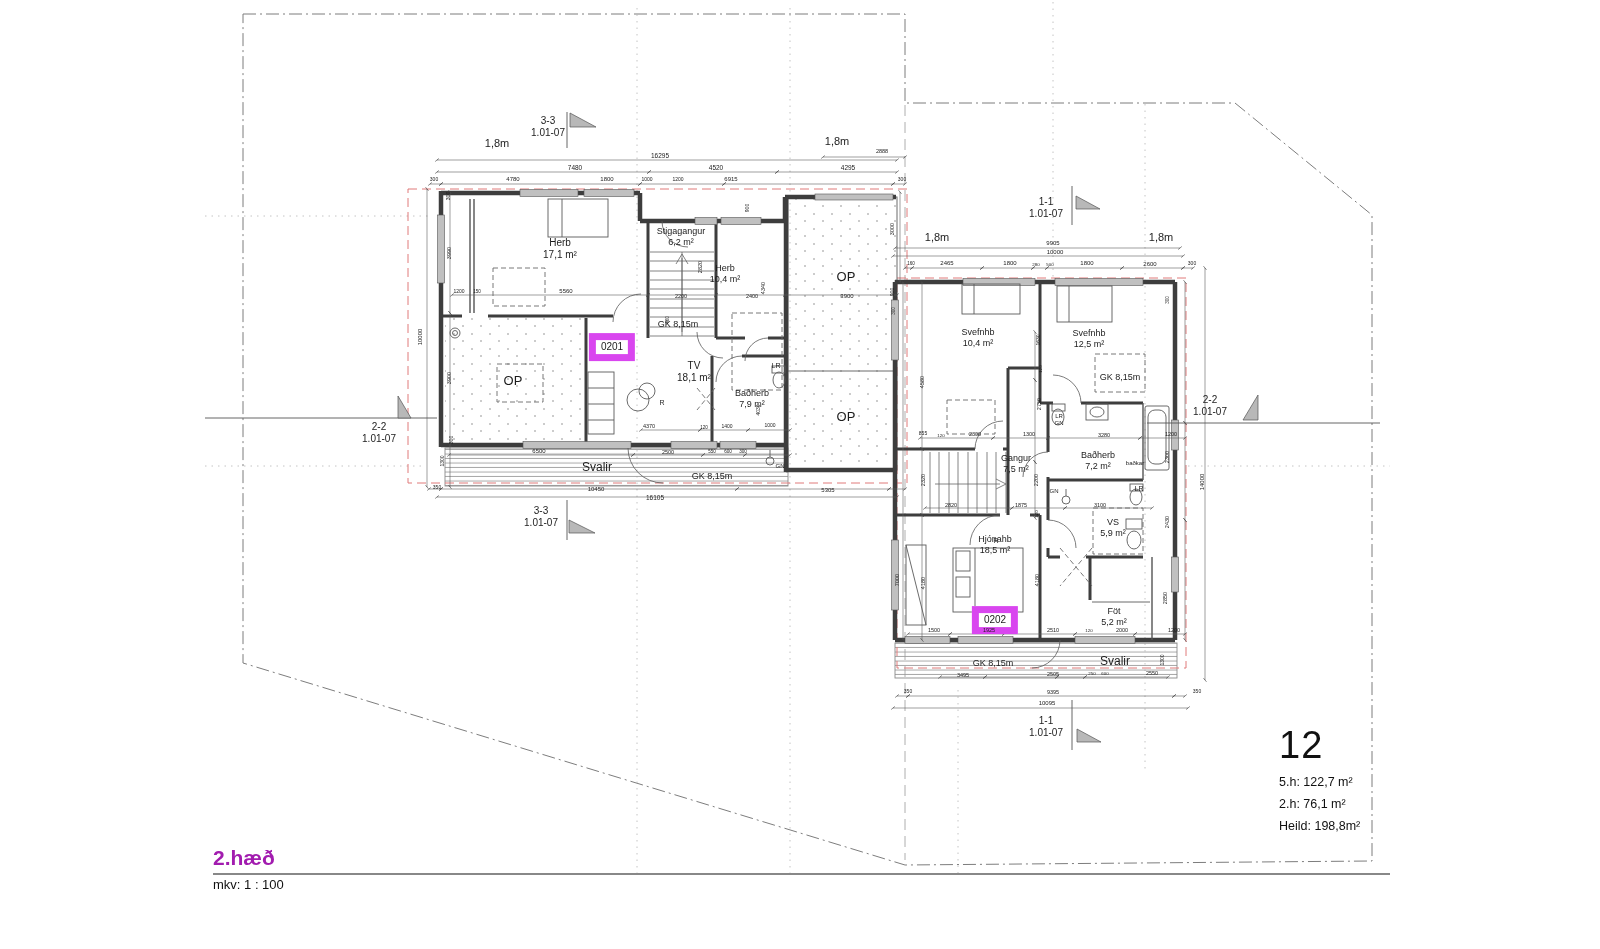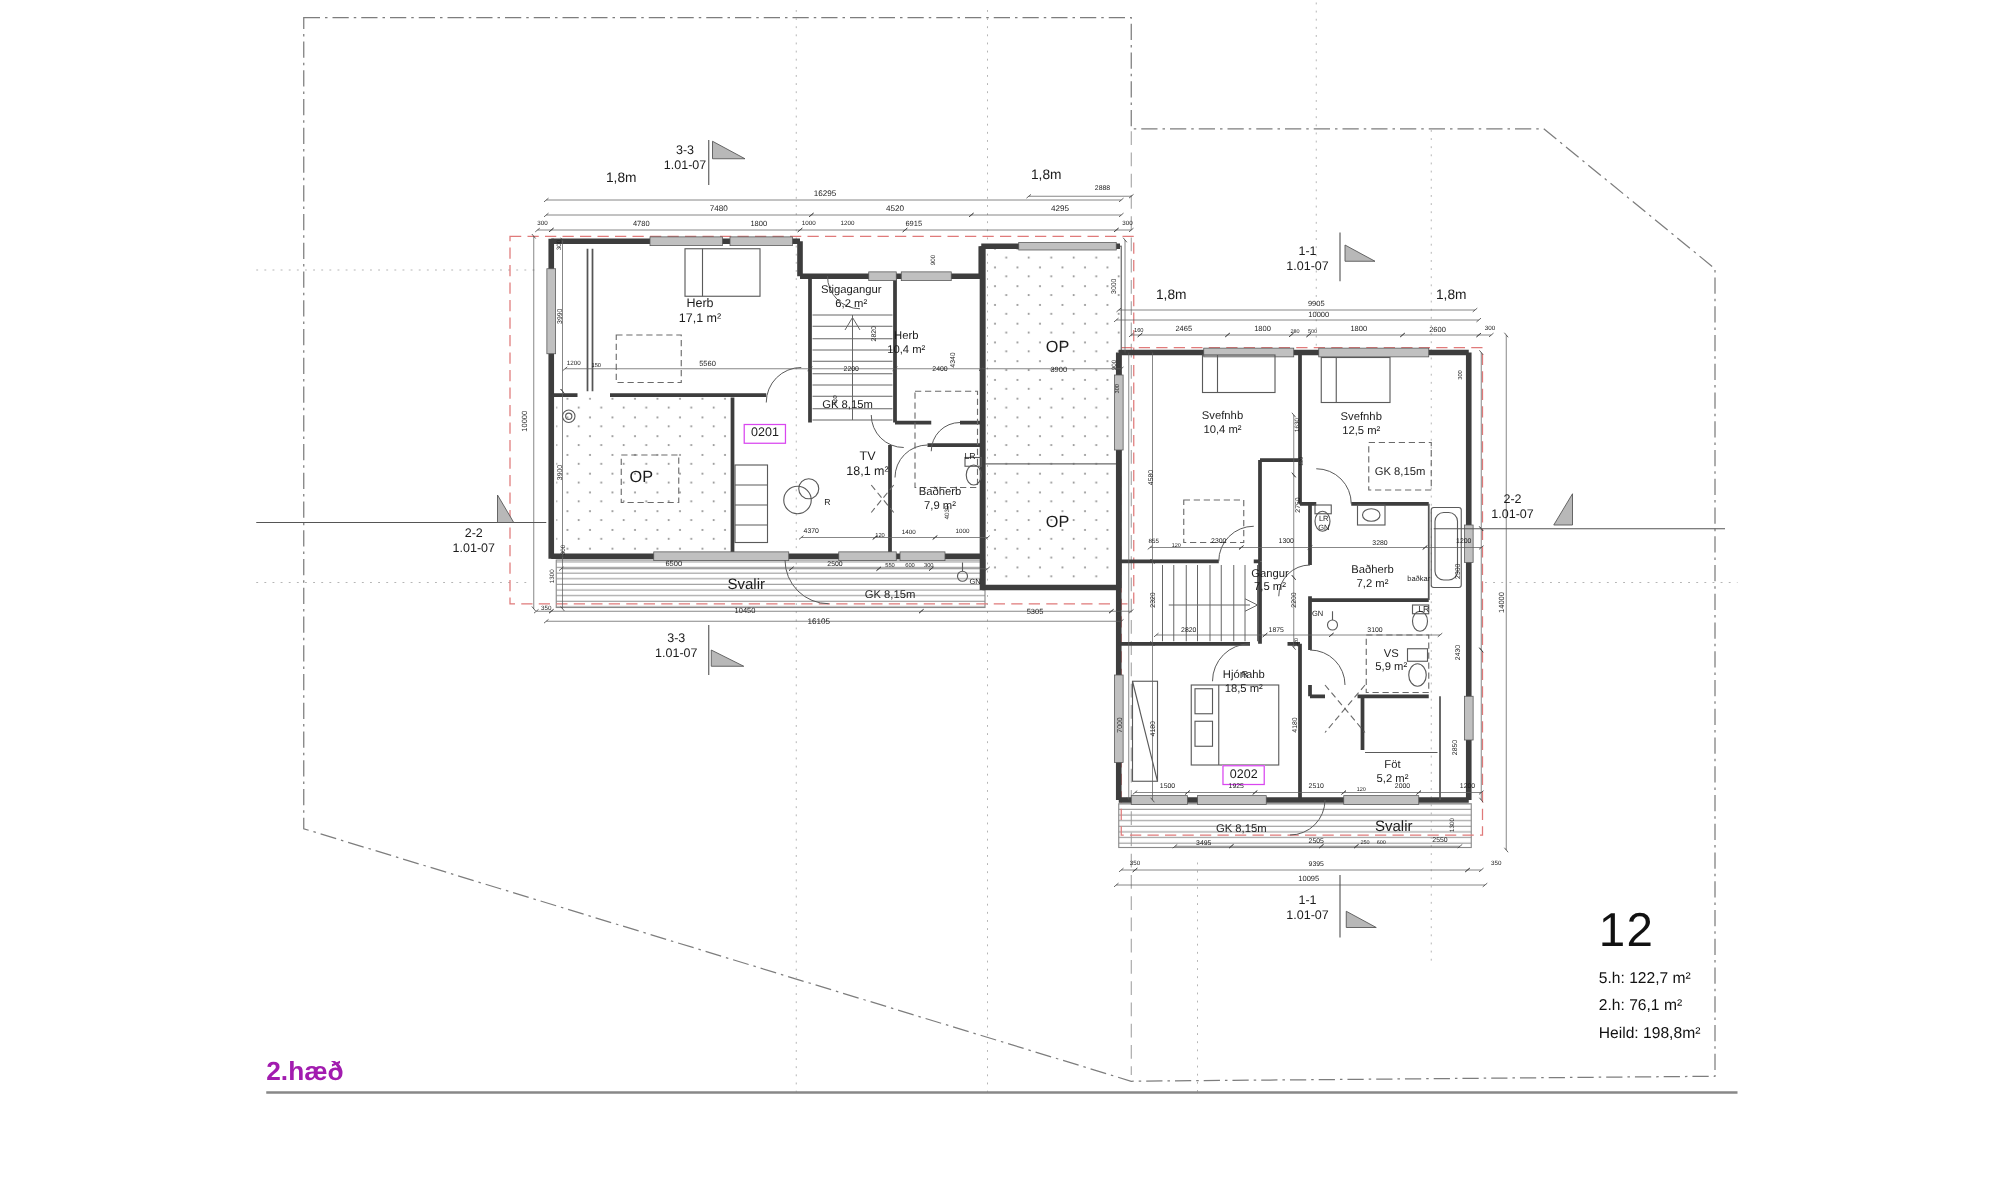--- a/index.html
+++ b/index.html
@@ -2,21 +2,21 @@
 <html><head>
 <meta charset="utf-8">
 <style>
   html,body{margin:0;padding:0;background:#ffffff;}
   .sheet{position:relative;width:1600px;height:949px;background:#fff;overflow:hidden;
          font-family:"Liberation Sans", sans-serif;color:#1a1a1a;}
   svg{position:absolute;left:0;top:0;}
   #label-layer{position:absolute;left:0;top:0;width:1600px;height:949px;pointer-events:none;}
   .lbl{position:absolute;transform:translate(-50%,-50%);white-space:pre-line;text-align:center;
        line-height:1.18;color:#1c1c1c;}
-  .lbl.boxed{border:1px solid #d946ef;background:#fff;padding:1px 5px;}
+  .lbl.boxed{border:7px solid #d946ef;background:#fff;padding:1px 5px;}
   .unit-summary{position:absolute;}
   .unit-number{font-size:38px;letter-spacing:1px;color:#111;}
   .unit-areas div{font-size:12.5px;margin-top:8px;color:#111;}
   .titleblock{position:absolute;left:213px;top:846px;width:1180px;}
   .floor-title{font-size:21px;font-weight:bold;color:#a21caf;}
   .title-rule{height:2px;background:#888;margin-top:3px;width:1177px;}
   .scale-label{font-size:13px;margin-top:2px;color:#111;}
 </style>
 </head>
 <body>
@@ -448,15 +448,16 @@
   <div class="unit-areas" id="unit-areas-1">
         <div>5.h: 122,7 m²</div>
         <div>2.h: 76,1 m²</div>
         <div>Heild: 198,8m²</div>
       </div>
 </div>
 
 <div class="titleblock">
   <div class="floor-title">2.hæð</div>
   <div class="title-rule"></div>
+  <div class="scale-label">mkv: 1 : 100</div>
 </div>
 
 </div>
 
 </body></html>

